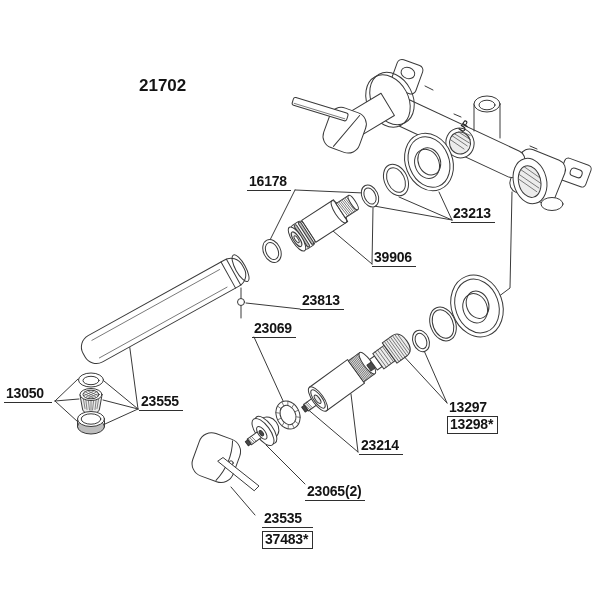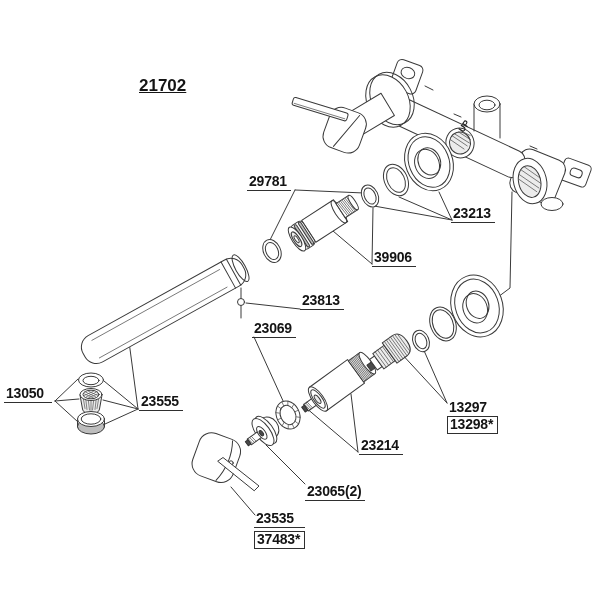--- a/index.html
+++ b/index.html
@@ -15,21 +15,21 @@
   svg .h{stroke-width:0.7;stroke:#555;}
   svg .ln path{stroke:#3a3a3a;stroke-width:1;}
   svg text.mark{fill:#222;stroke:none;font:bold 9px "Liberation Sans",sans-serif;}
   .lbl{position:absolute;font:bold 14px/1.08 "Liberation Sans",sans-serif;color:#141414;
        letter-spacing:-0.2px;white-space:nowrap;}
   .ul{border-bottom:1.4px solid #2f2f2f;padding:0 4px 1px 2px;}
   .stack{display:inline-block;margin-top:12px;}
   .stack .row{display:block;padding:0 4px 1px 2px;}
   .stack .row.boxed{border:1.4px solid #2f2f2f;}
   .stack .row.lined{border-bottom:1.4px solid #2f2f2f;margin-bottom:3px;}
-  .title{font:bold 17px "Liberation Sans",sans-serif;letter-spacing:0;text-decoration:underline;}
+  .title{font:bold 17px "Liberation Sans",sans-serif;letter-spacing:0;}
 </style>
 </head>
 <body>
 
 <div id="stage">
 <svg width="600" height="600" viewBox="0 0 600 600">
 
   <g class="ln">
     <path d="M295,190 L269,242"></path>
     <path d="M295,190 L364,193"></path>
@@ -209,30 +209,30 @@
     <g transform="translate(216,457) rotate(20)">
       <rect class="w" x="-21" y="-22" width="43" height="45" rx="13"></rect>
       <path d="M10,-21 Q17,0 8,22"></path>
     </g>
     <circle class="w" cx="231" cy="463" r="2.2"></circle>
     <path class="w" d="M218,461 L223,457.5 L259,486 L254.5,490.5 Z"></path>
   </g>
 </svg>
 
 <div class="lbl title" style="left:139px;top:76px">21702</div>
-<div class="lbl ul" style="left:247px;top:174px">29781</div>
+<div class="lbl ul" style="left:247px;top:174px">16178</div>
 <div class="lbl ul" style="left:451px;top:206px">23213</div>
 <div class="lbl ul" style="left:372px;top:250px">39906</div>
 <div class="lbl ul" style="left:300px;top:293px">23813</div>
 <div class="lbl ul" style="left:252px;top:321px">23069</div>
 <div class="lbl ul" style="left:4px;top:386px;padding-right:8px">13050</div>
 <div class="lbl ul" style="left:139px;top:394px">23555</div>
 <div class="lbl stack" style="left:447px;top:388px">
   <span class="row">13297</span>
   <span class="row boxed">13298*</span>
 </div>
 <div class="lbl ul" style="left:359px;top:438px">23214</div>
 <div class="lbl ul" style="left:305px;top:484px">23065(2)</div>
-<div class="lbl stack" style="left:254px;top:499px">
+<div class="lbl stack" style="left:262px;top:499px">
   <span class="row lined">23535</span>
   <span class="row boxed">37483*</span>
 </div>
 </div>
 
 </body></html>

